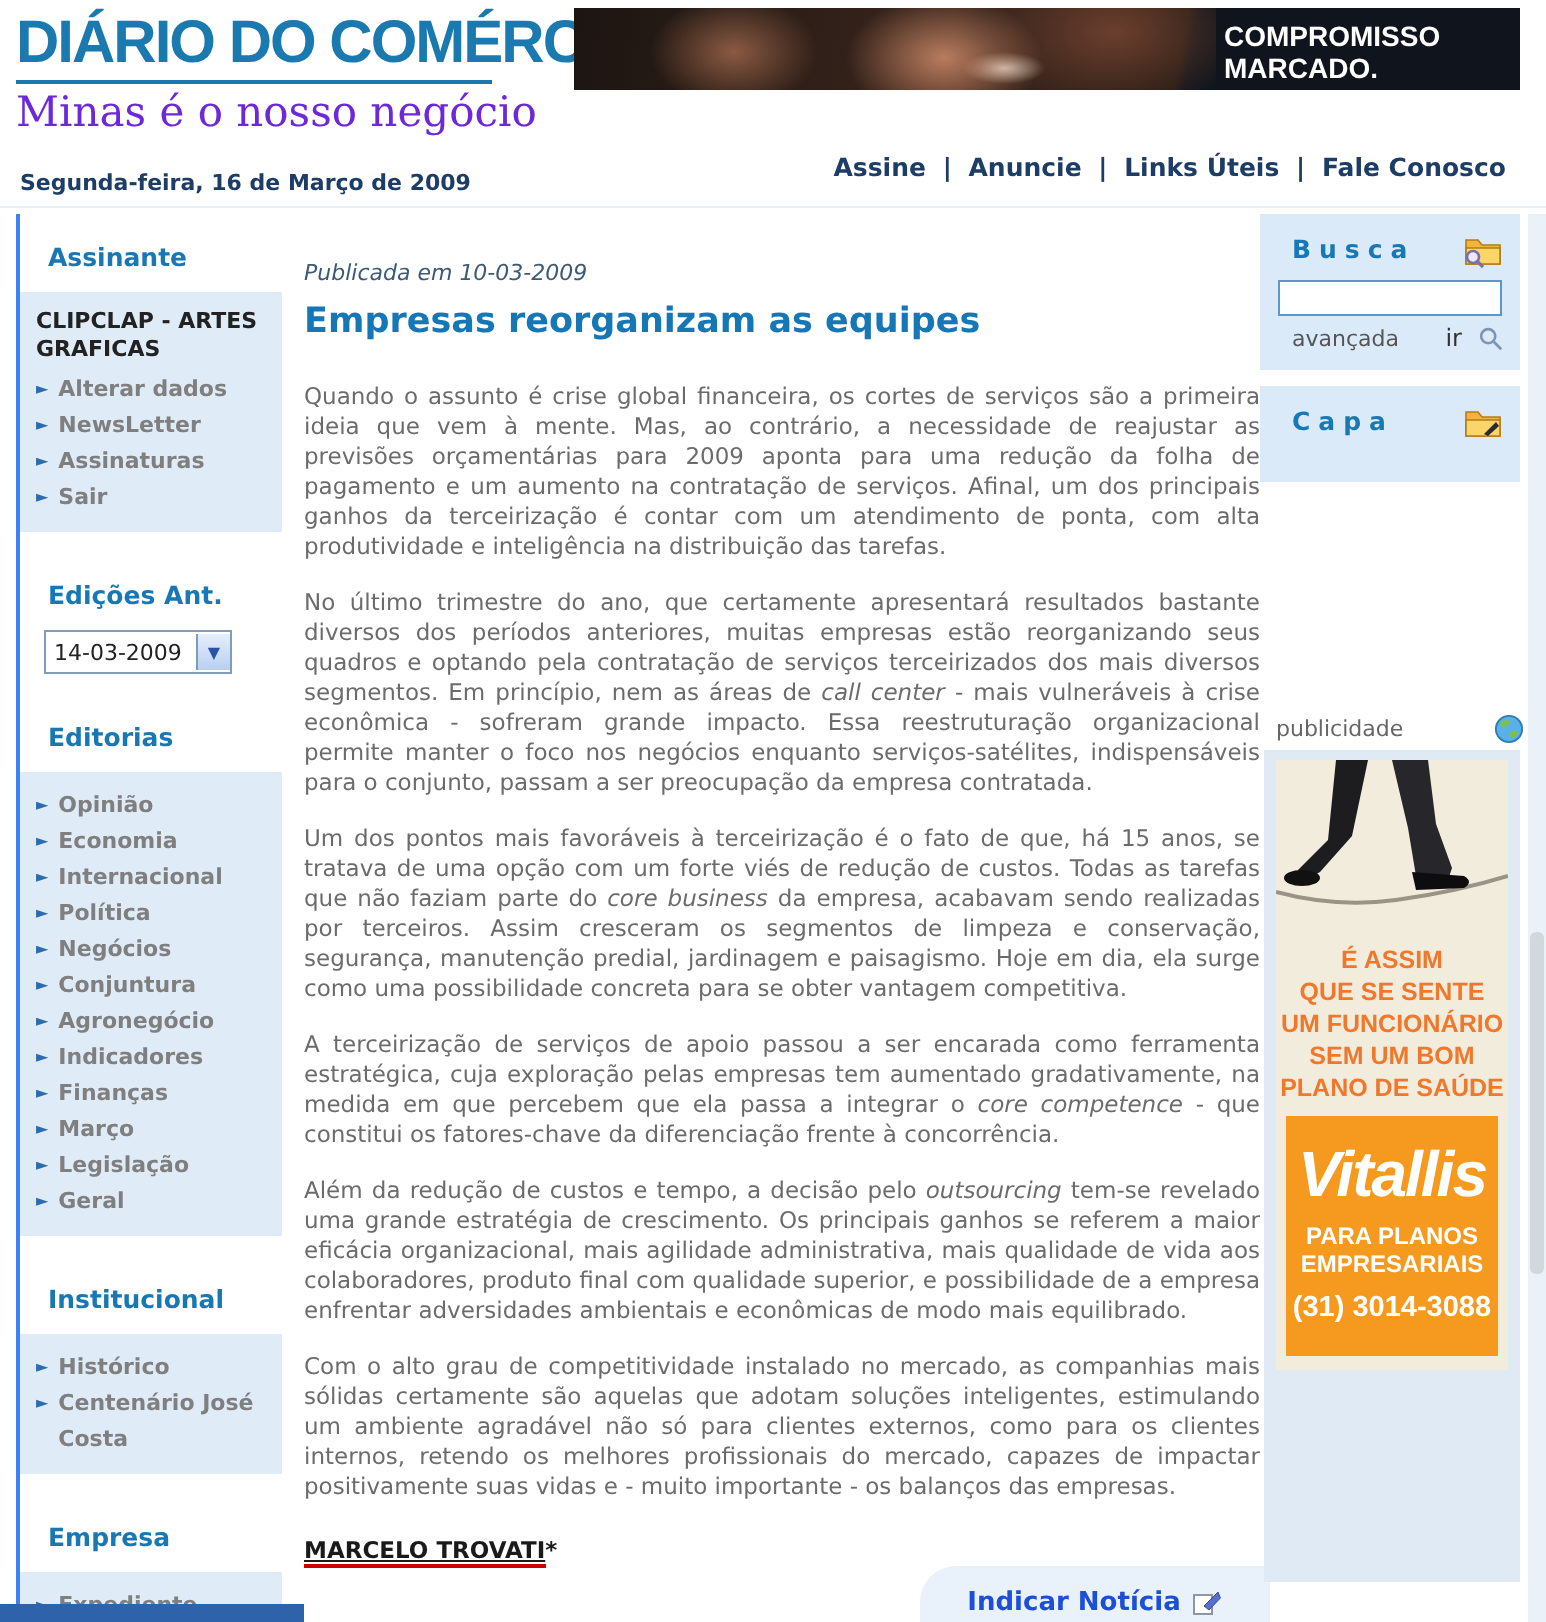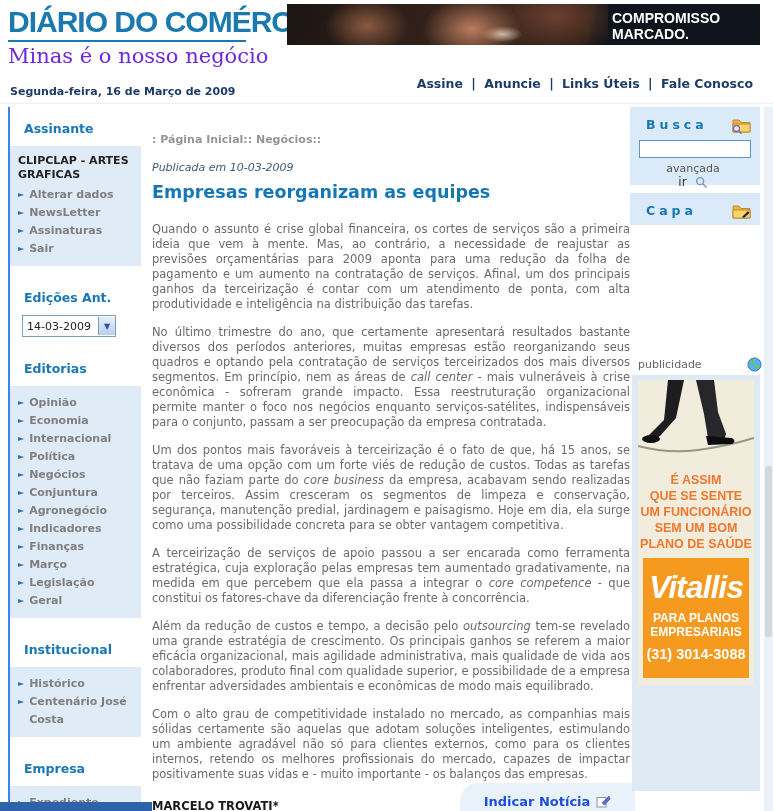--- a/index.html
+++ b/index.html
@@ -60,28 +60,28 @@
   .author-mark{font-weight:bold;}
 
   .share-box{position:absolute;left:460px;top:783px;width:175px;height:36px;background:#e9f2fb;
     border-radius:18px 0 0 0;display:flex;align-items:center;justify-content:center;gap:6px;
     color:#1d4ed8;font-weight:bold;font-size:13px;cursor:pointer;}
 
   
   .rightbar{position:absolute;left:630px;top:107px;width:130px;height:704px;}
   .panel{position:absolute;left:0;width:130px;background:#daeaf8;}
   .busca{top:0;height:78px;}
-  .capa{top:86px;height:32px;}
+  .capa{top:86px;height:48px;}
   .panel-title-row{display:flex;justify-content:space-between;align-items:flex-start;
     padding:10px 8px 0 16px;}
   .panel-title{color:#1878b4;font-weight:bold;font-size:12.5px;letter-spacing:4px;}
   .search-input{display:block;margin:5px auto 0;width:104px;height:14px;border:1px solid #5b97c9;
     font-size:11px;padding:1px 3px;font-family:"DejaVu Sans",sans-serif;}
   .search-row{display:flex;justify-content:space-between;align-items:center;
-    padding:4px 20px 0 16px;flex-direction:column;}
+    padding:4px 8px 0 16px;}
   .advanced{font-size:11px;color:#555;text-decoration:none;}
   .go{display:flex;align-items:center;gap:8px;color:#333;font-size:12px;text-decoration:none;}
 
   .pub-row{position:absolute;top:250px;left:0;width:124px;display:flex;justify-content:space-between;
     align-items:center;padding:0 2px 0 8px;font-size:11px;color:#666;}
   .ad-panel{position:absolute;top:268px;left:2px;width:128px;height:416px;background:#dfeaf5;}
   .ad-cream{position:absolute;left:6px;top:5px;width:116px;height:305px;background:#f2ecdd;cursor:pointer;}
   .ad-headline{margin-top:2px;text-align:center;color:#f0782d;font-weight:bold;font-size:12.5px;
     line-height:16px;white-space:pre-line;font-family:"Liberation Sans",sans-serif;}
   .ad-orange{position:absolute;left:5px;right:5px;bottom:7px;height:120px;background:#f6991f;
@@ -206,21 +206,20 @@
       <div class="sb-heading">Empresa</div>
       <div class="sb-box">
         <a class="sb-item">
           <span class="arrow">►</span>
           <span class="lbl">Expediente</span>
         </a>
       </div>
     </aside>
 
   <main class="content">
-    <div class="breadcrumb">: Página Inicial:: Negócios::</div>
     <div class="published">Publicada em 10-03-2009</div>
     <h1 class="article-title">Empresas reorganizam as equipes</h1>
     <div id="article-body">
         <p class="para"><span>Quando o assunto é crise global financeira, os cortes de serviços são a primeira ideia que vem à mente. Mas, ao contrário, a necessidade de reajustar as previsões orçamentárias para 2009 aponta para uma redução da folha de pagamento e um aumento na contratação de serviços. Afinal, um dos principais ganhos da terceirização é contar com um atendimento de ponta, com alta produtividade e inteligência na distribuição das tarefas.</span></p>
         <p class="para"><span>No último trimestre do ano, que certamente apresentará resultados bastante diversos dos períodos anteriores, muitas empresas estão reorganizando seus quadros e optando pela contratação de serviços terceirizados dos mais diversos segmentos. Em princípio, nem as áreas de </span><i>call center</i><span> - mais vulneráveis à crise econômica - sofreram grande impacto. Essa reestruturação organizacional permite manter o foco nos negócios enquanto serviços-satélites, indispensáveis para o conjunto, passam a ser preocupação da empresa contratada.</span></p>
         <p class="para"><span>Um dos pontos mais favoráveis à terceirização é o fato de que, há 15 anos, se tratava de uma opção com um forte viés de redução de custos. Todas as tarefas que não faziam parte do </span><i>core business</i><span> da empresa, acabavam sendo realizadas por terceiros. Assim cresceram os segmentos de limpeza e conservação, segurança, manutenção predial, jardinagem e paisagismo. Hoje em dia, ela surge como uma possibilidade concreta para se obter vantagem competitiva.</span></p>
         <p class="para"><span>A terceirização de serviços de apoio passou a ser encarada como ferramenta estratégica, cuja exploração pelas empresas tem aumentado gradativamente, na medida em que percebem que ela passa a integrar o </span><i>core competence</i><span> - que constitui os fatores-chave da diferenciação frente à concorrência.</span></p>
         <p class="para"><span>Além da redução de custos e tempo, a decisão pelo </span><i>outsourcing</i><span> tem-se revelado uma grande estratégia de crescimento. Os principais ganhos se referem a maior eficácia organizacional, mais agilidade administrativa, mais qualidade de vida aos colaboradores, produto final com qualidade superior, e possibilidade de a empresa enfrentar adversidades ambientais e econômicas de modo mais equilibrado.</span></p>
         <p class="para"><span>Com o alto grau de competitividade instalado no mercado, as companhias mais sólidas certamente são aquelas que adotam soluções inteligentes, estimulando um ambiente agradável não só para clientes externos, como para os clientes internos, retendo os melhores profissionais do mercado, capazes de impactar positivamente suas vidas e - muito importante - os balanços das empresas.</span></p>
       </div>

